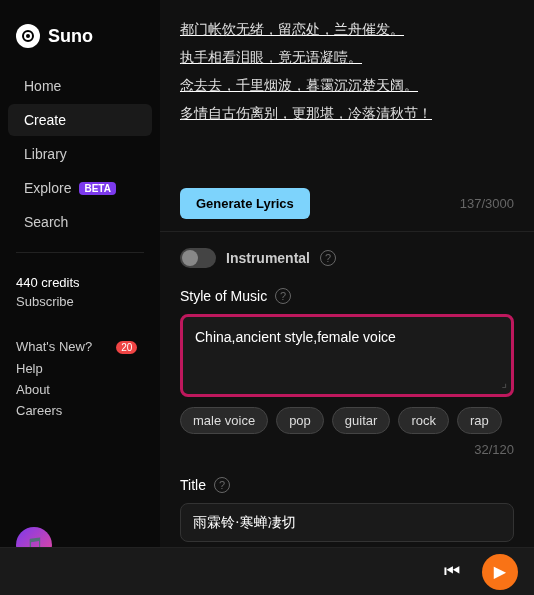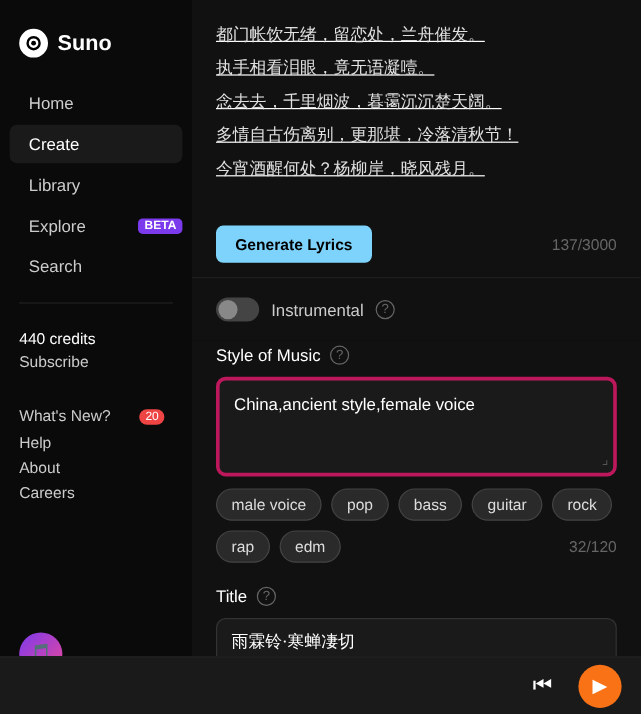--- a/index.html
+++ b/index.html
@@ -58,21 +58,20 @@
       background: #1a1a1a;
       color: #fff;
     }
     .beta-badge {
       background: #7c3aed;
       color: #fff;
       font-size: 10px;
       padding: 1px 5px;
       border-radius: 4px;
       font-weight: 600;
-      margin-left: 36px;
     }
     .sidebar-divider {
       height: 1px;
       background: #222;
       margin: 12px 16px;
     }
     .credits-section {
       padding: 8px 16px;
     }
     .credits-text {
@@ -201,20 +200,21 @@
       background: #888;
       border-radius: 50%;
       position: absolute;
       top: 2px;
       left: 2px;
       transition: left 0.2s;
     }
     .instrumental-label {
       color: #ccc;
       font-size: 14px;
+      font-weight: bold;
     }
     .help-icon {
       width: 16px;
       height: 16px;
       border-radius: 50%;
       border: 1px solid #666;
       color: #666;
       font-size: 11px;
       display: flex;
       align-items: center;
@@ -392,21 +392,20 @@
 </div>
 
 <div class="main-content">
 
   <div class="lyrics-area">
     <div class="lyrics-text">
       <span class="lyrics-line">都门帐饮无绪，留恋处，兰舟催发。</span>
       <span class="lyrics-line">执手相看泪眼，竟无语凝噎。</span>
       <span class="lyrics-line">念去去，千里烟波，暮霭沉沉楚天阔。</span>
       <span class="lyrics-line">多情自古伤离别，更那堪，冷落清秋节！</span>
-      <span class="lyrics-line">今宵酒醒何处？杨柳岸，晓风残月。</span>
     </div>
   </div>
 
   <div class="lyrics-controls">
     <button class="generate-btn">Generate Lyrics</button>
     <span class="char-count-lyrics">137/3000</span>
   </div>
 
   <div class="instrumental-row">
     <div class="toggle">
@@ -424,36 +423,30 @@
     <div class="style-textarea-wrapper">
       <textarea class="style-textarea" style="">China,ancient style,female voice</textarea>
       <span class="resize-handle">⌟</span>
     </div>
     <div class="style-tags">
       <div class="style-tag">
         <span>male voice</span>
       </div>
       <div class="style-tag">
         <span>pop</span>
-      </div>
-      <div class="style-tag">
-        <span>bass</span>
       </div>
       <div class="style-tag">
         <span>guitar</span>
       </div>
       <div class="style-tag">
         <span>rock</span>
       </div>
       <div class="style-tag">
         <span>rap</span>
       </div>
-      <div class="style-tag">
-        <span>edm</span>
-      </div>
       <span class="char-count-style">32/120</span>
     </div>
   </div>
 
   <div class="title-section">
     <div class="section-header">
       <span>Title</span>
       <div class="help-icon">?</div>
     </div>
     <div class="title-input-wrapper">

